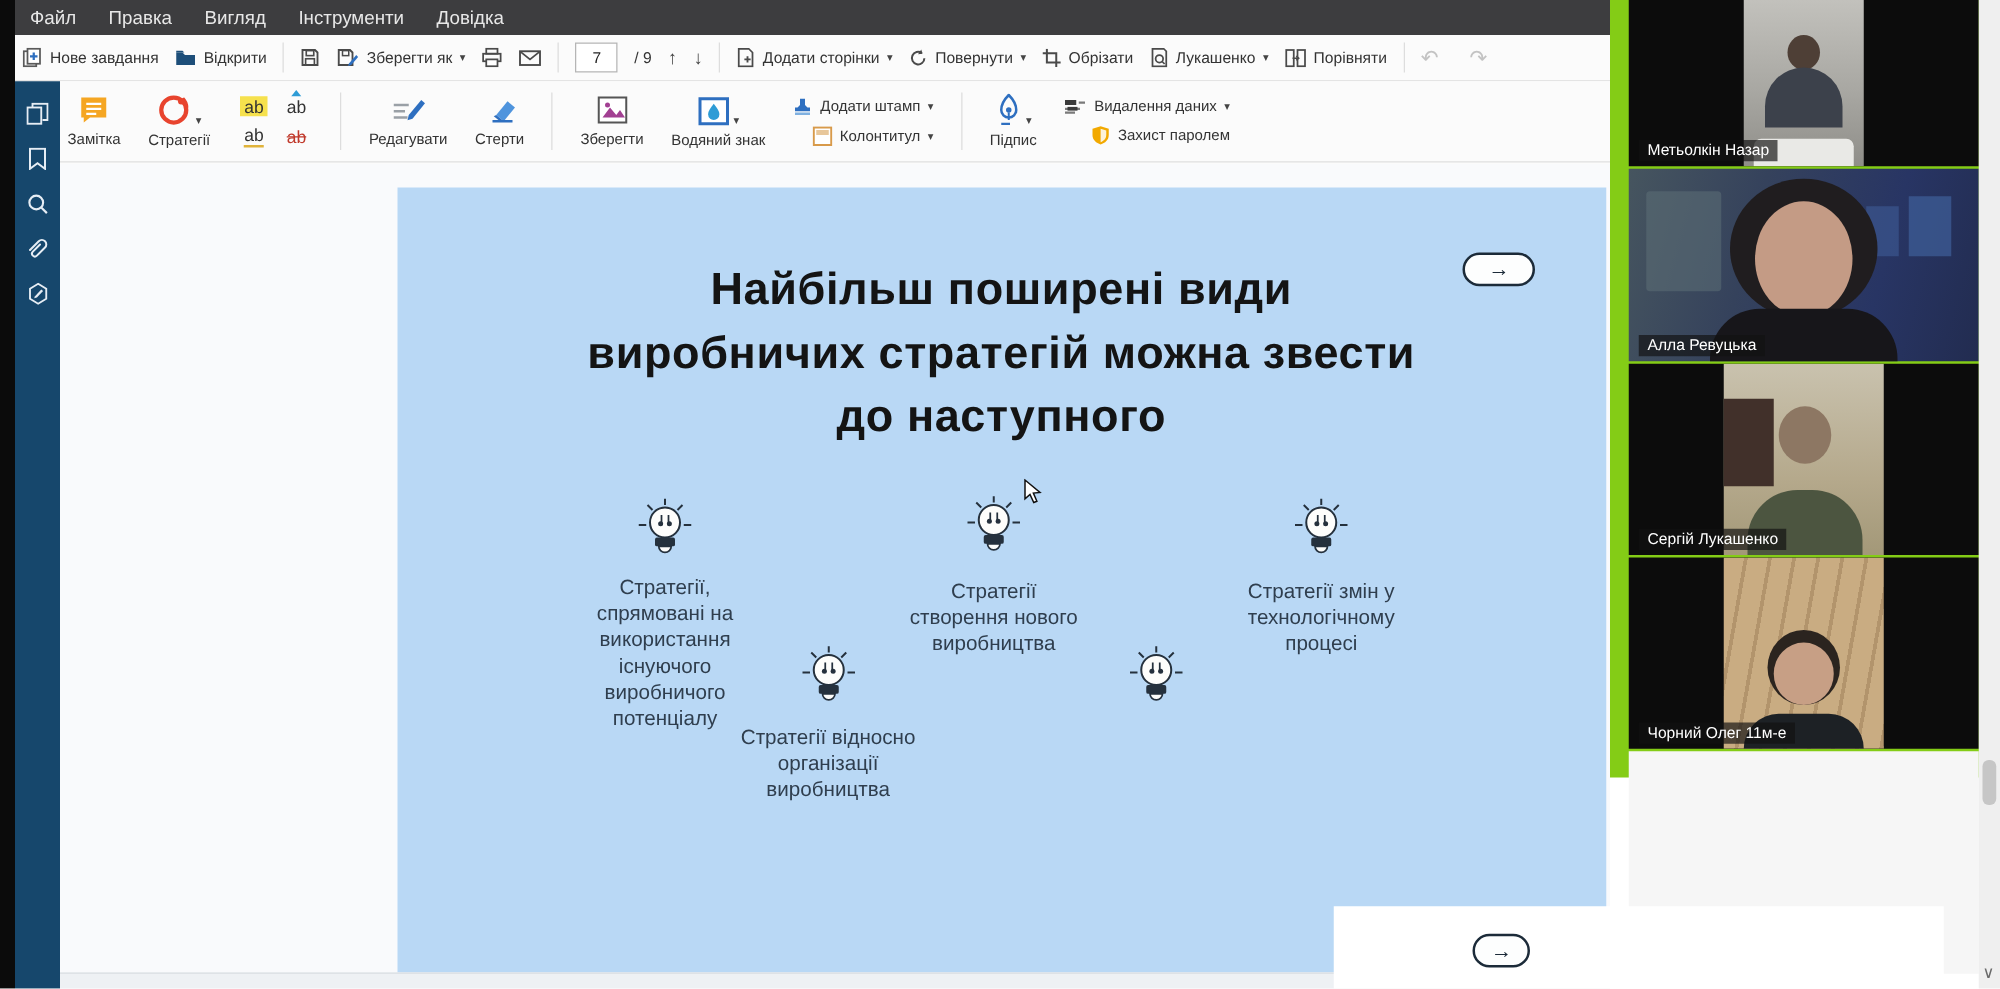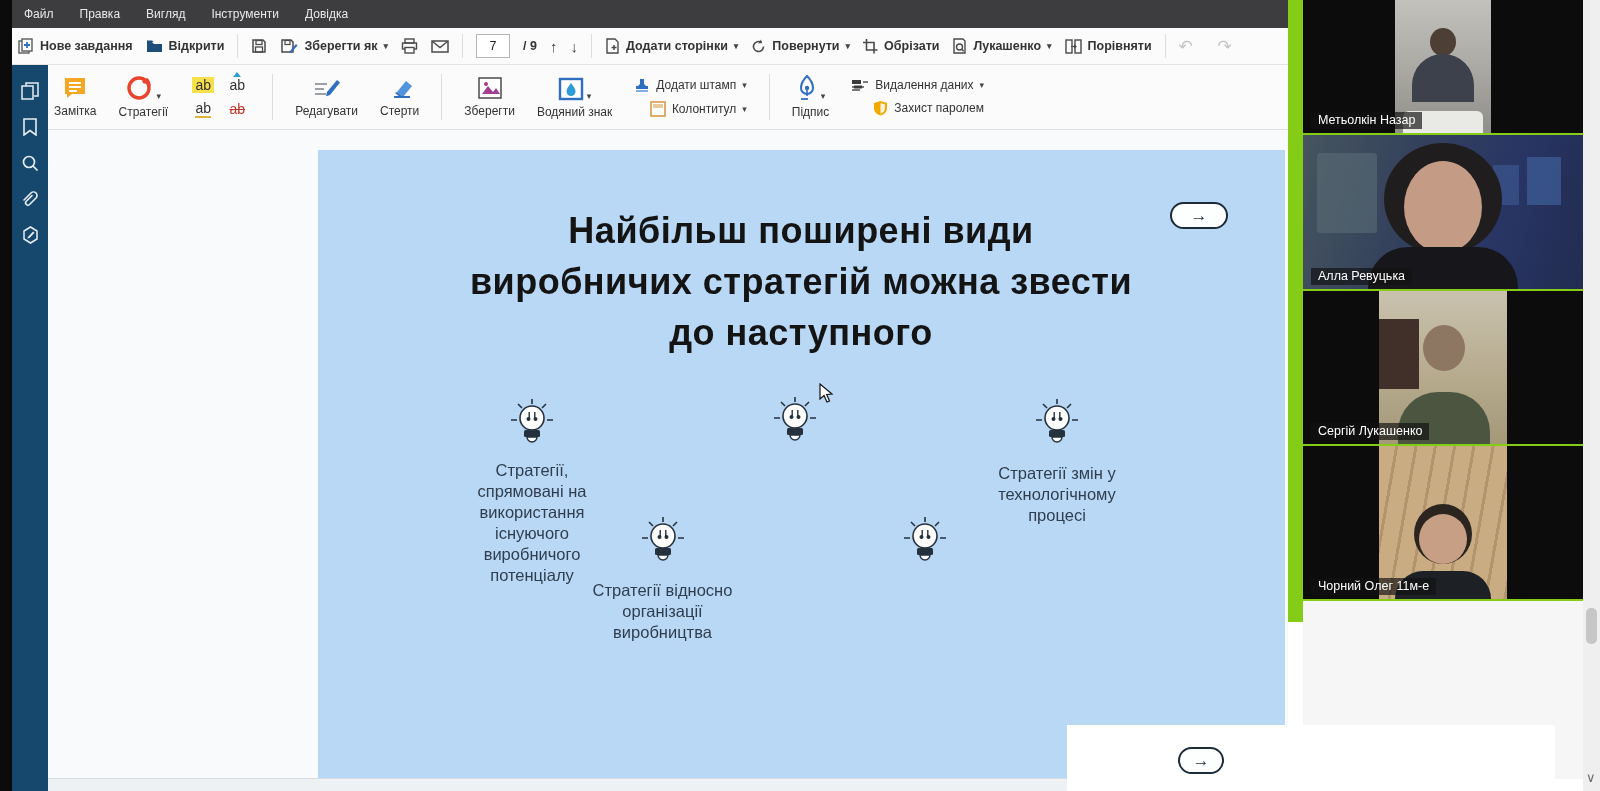--- a/index.html
+++ b/index.html
@@ -7,27 +7,27 @@
               font-family:"Liberation Sans", sans-serif; }
   #screen { position:relative; width:1600px; height:791px; background:#fff; overflow:hidden; }
 
   
   #black-strip { position:absolute; left:0; top:0; width:12px; height:791px; background:#0b0b0b; z-index:30; }
   #app { position:absolute; left:0; top:0; width:1288px; height:791px; background:#fbfbfb; }
 
   
   #menubar { position:absolute; left:0; top:0; width:1288px; height:28px; background:#3d3d3f;
              display:flex; align-items:center; gap:26px; padding-left:24px; z-index:20; }
-  .menu-item { color:#e8e8e8; font-size:12px; cursor:default; }
+  .menu-item { color:#e8e8e8; font-size:15px; cursor:default; }
 
   
   #toolbar1 { position:absolute; left:0; top:28px; width:1288px; height:37px; background:#fbfbfb;
               border-bottom:1px solid #e4e4e4; display:flex; align-items:center; gap:13px;
               padding-left:18px; z-index:19; }
-  .tb-btn { display:flex; align-items:center; gap:6px; font-size:12.5px; color:#333; white-space:nowrap;font-weight:bold; }
+  .tb-btn { display:flex; align-items:center; gap:6px; font-size:12.5px; color:#333; white-space:nowrap; }
   .caret { font-size:9px; color:#444; line-height:1; }
   .vdiv { width:1px; height:24px; background:#ddd; }
   .vdiv2 { width:1px; height:46px; background:#ddd; }
   #page-box { width:34px; height:24px; border:1px solid #b5b5b5; background:#fff; text-align:center;
               font-size:12.5px; color:#222; font-family:"Liberation Sans",sans-serif; }
   .nav-arrow { font-size:15px; color:#444; }
   .undo-redo { font-size:17px; color:#c3c3c3; letter-spacing:10px; }
 
   #toolbar2 { position:absolute; left:0; top:65px; width:1288px; height:65px; background:#fbfbfb;
               border-bottom:1px solid #e0e0e0; display:flex; align-items:center; gap:22px;
@@ -456,20 +456,21 @@
             <g fill="#25313d">
               <circle cx="19.5" cy="22" r="2"></circle>
               <circle cx="26.5" cy="22" r="2"></circle>
               <path d="M19.5 22 v-7 h1.4 v7 z M26.5 22 v-7 h-1.4 v7 z"></path>
               <rect x="15" y="33" width="16" height="7" rx="1.5"></rect>
               <path d="M18 40 h10 a5 5 0 0 1 -10 0 z" fill="#fdfdfb" stroke="#25313d" stroke-width="1.4"></path>
             </g>
           </svg>
 
         <div class="strategy-label" style="left:151px; top:310px; width:126px;">Стратегії, спрямовані на використання існуючого виробничого потенціалу</div>
+        <div class="strategy-label" style="left:407px; top:313px; width:140px;">Стратегії створення нового виробництва</div>
         <div class="strategy-label" style="left:664px; top:313px; width:150px;">Стратегії змін у технологічному процесі</div>
         <div class="strategy-label" style="left:262px; top:430px; width:165px;">Стратегії відносно організації виробництва</div>
 
         <div id="white-box"></div>
         <div class="pill" id="pill-bottom">
           <span>→</span>
         </div>
       </div>
       <div id="doc-bottom-strip"></div>
     </div>

